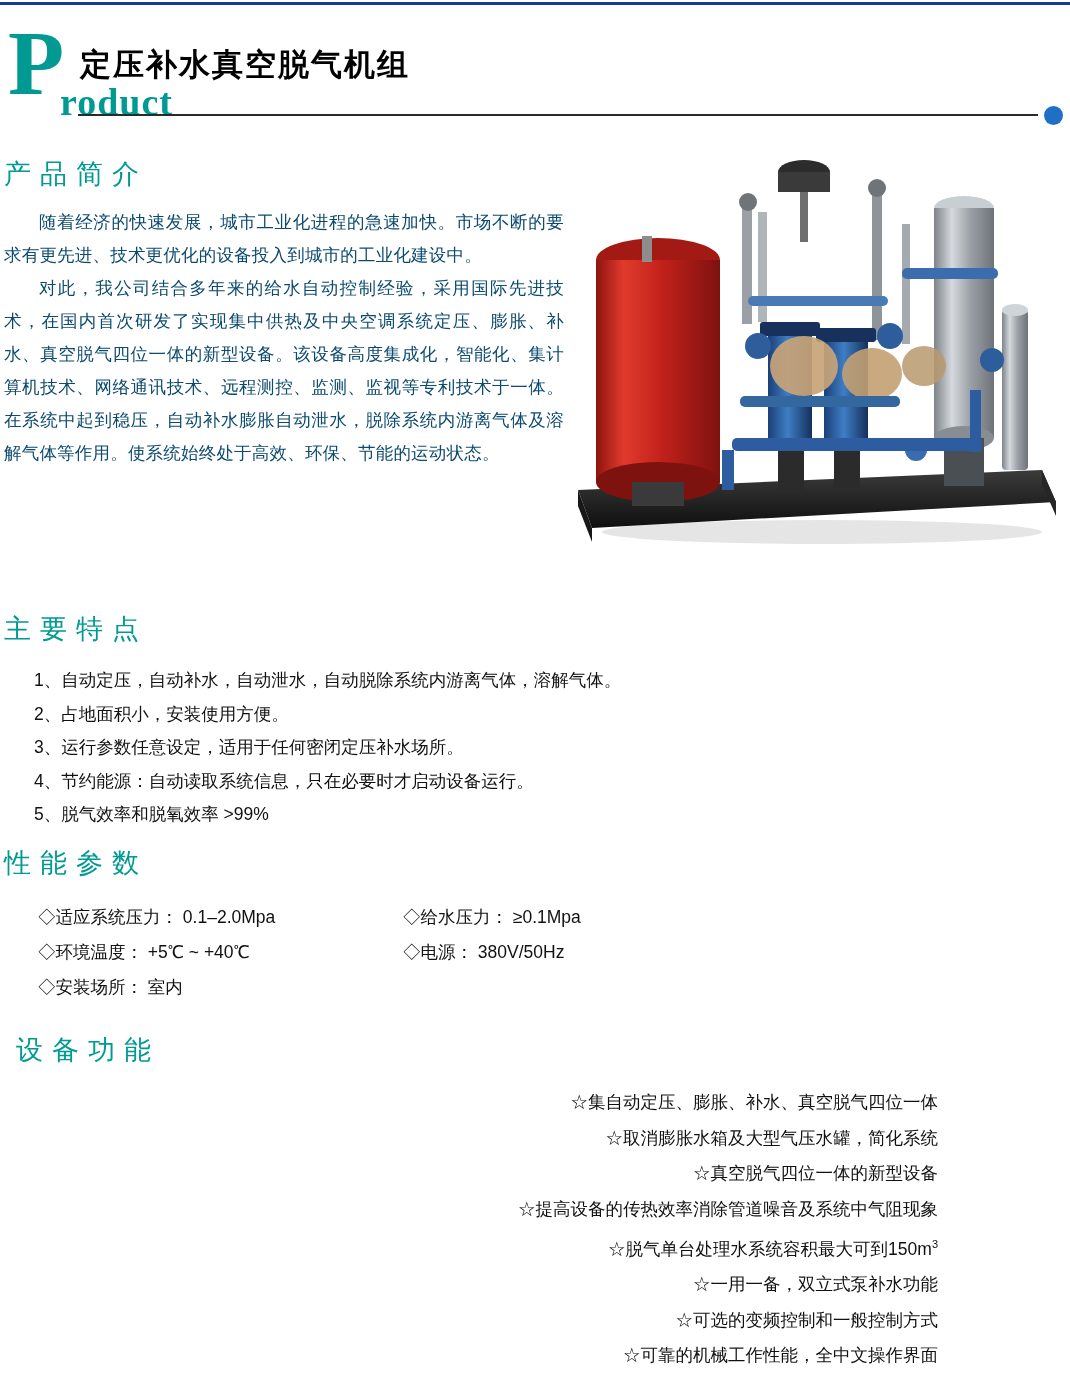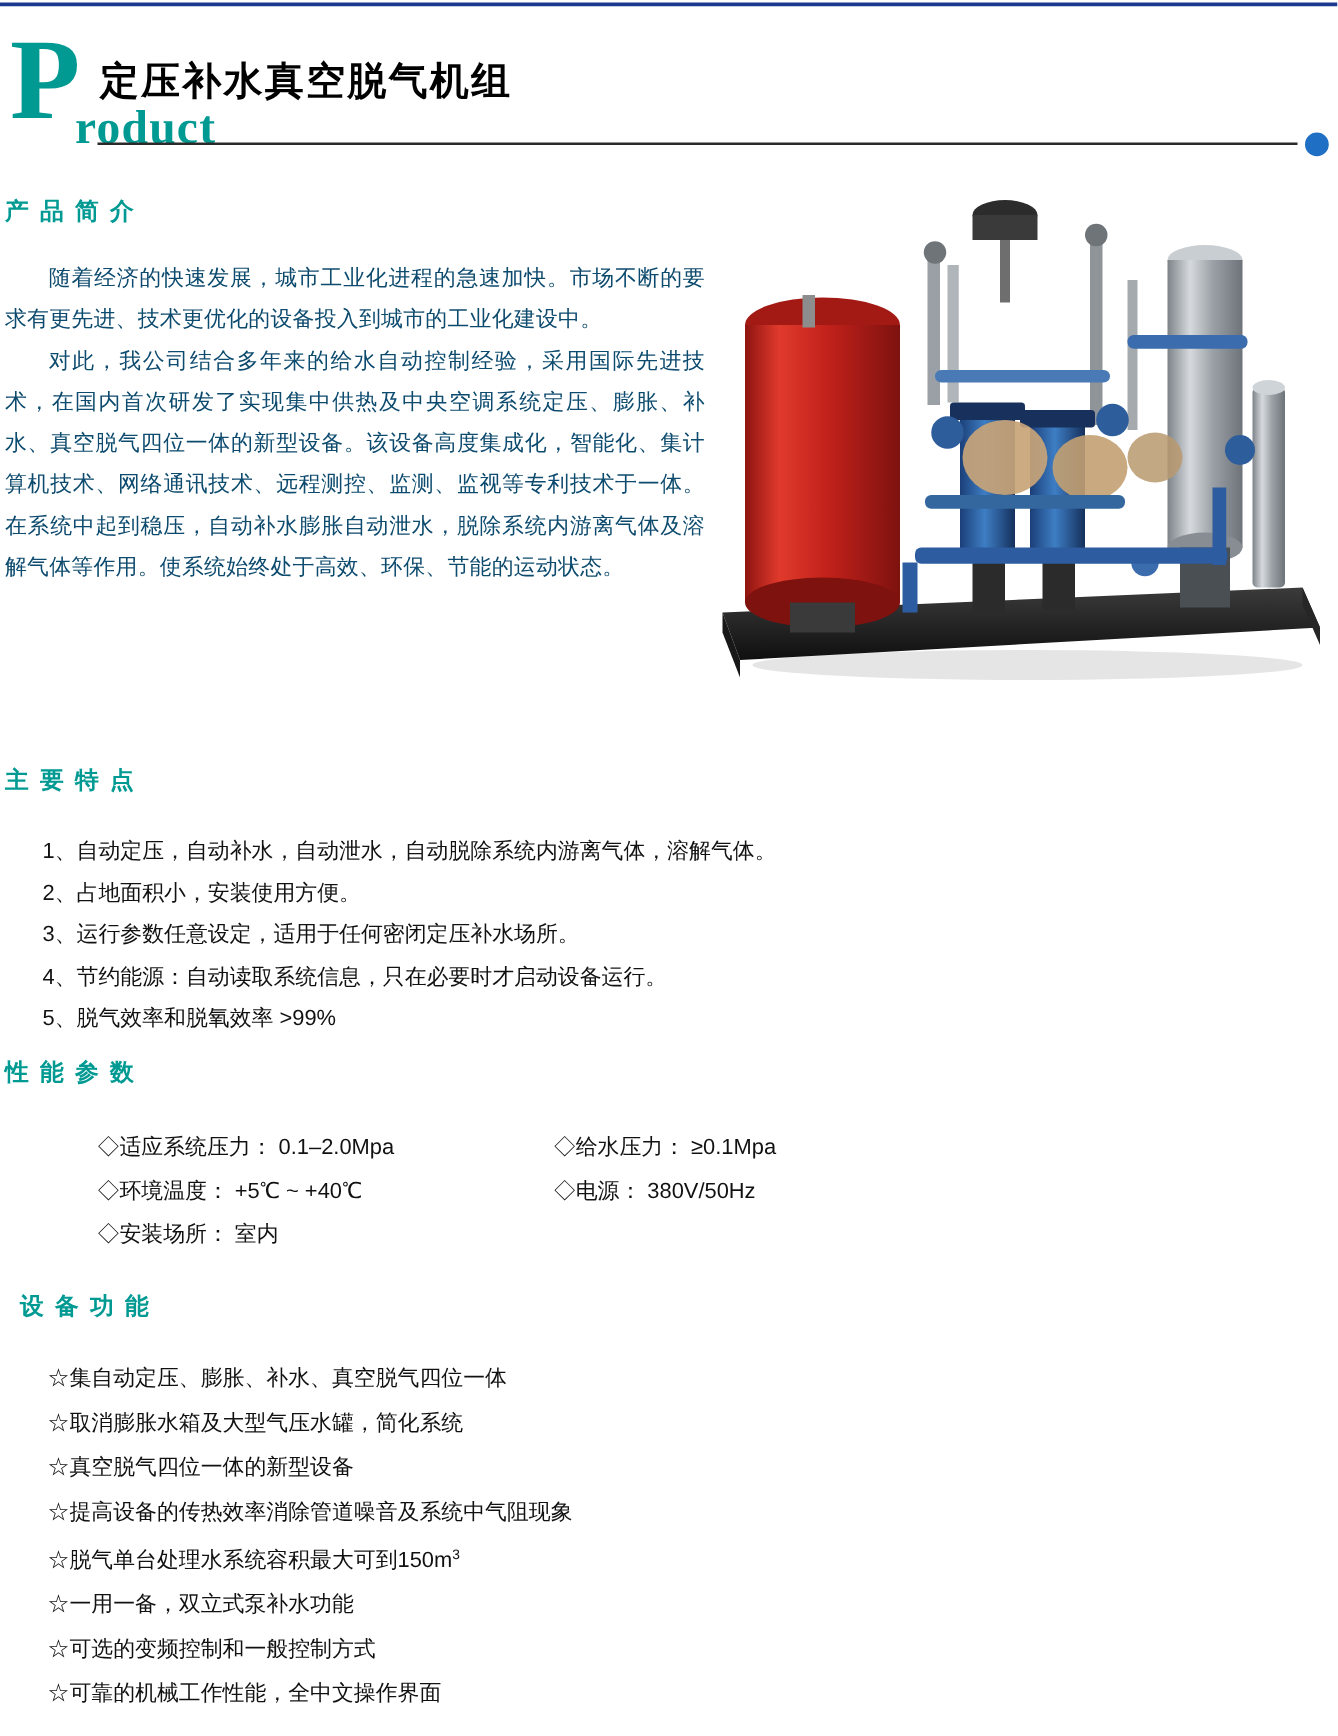--- a/index.html
+++ b/index.html
@@ -82,22 +82,22 @@
     top: 88px;
     width: 19px;
     height: 19px;
     border-radius: 50%;
     background: #1f6fc4;
   }
   
   .sec-title {
     position: absolute;
     color: #009a93;
-    font-size: 19px;
-    font-weight: bold;
+    font-size: 27px;
+    font-weight: normal;
     letter-spacing: 9px;
   }
   
   .intro {
     position: absolute;
     left: 4px;
     top: 206px;
     width: 560px;
     font-size: 17.5px;
     line-height: 33px;
@@ -132,34 +132,34 @@
   .features div { white-space: nowrap; }
   
   .params {
     position: absolute;
     left: 38px;
     top: 900px;
     width: 800px;
     font-size: 17.5px;
     line-height: 35px;
     color: #111;
-    margin-left: 40px;
   }
   .params .row { position: relative; height: 35px; }
   .params .c1 { position: absolute; left: 0; }
   .params .c2 { position: absolute; left: 365px; }
   
   .functions {
     position: absolute;
     left: 38px;
     top: 1085px;
     width: 900px;
     font-size: 17.5px;
     line-height: 35.5px;
     color: #111;
+    text-align: right;
   }
   .functions div { white-space: nowrap; }
   sup { font-size: 11px; vertical-align: super; }
 </style>
 </head>
 <body>
 
 <div class="page">
 
   <div class="top-rule"></div>

